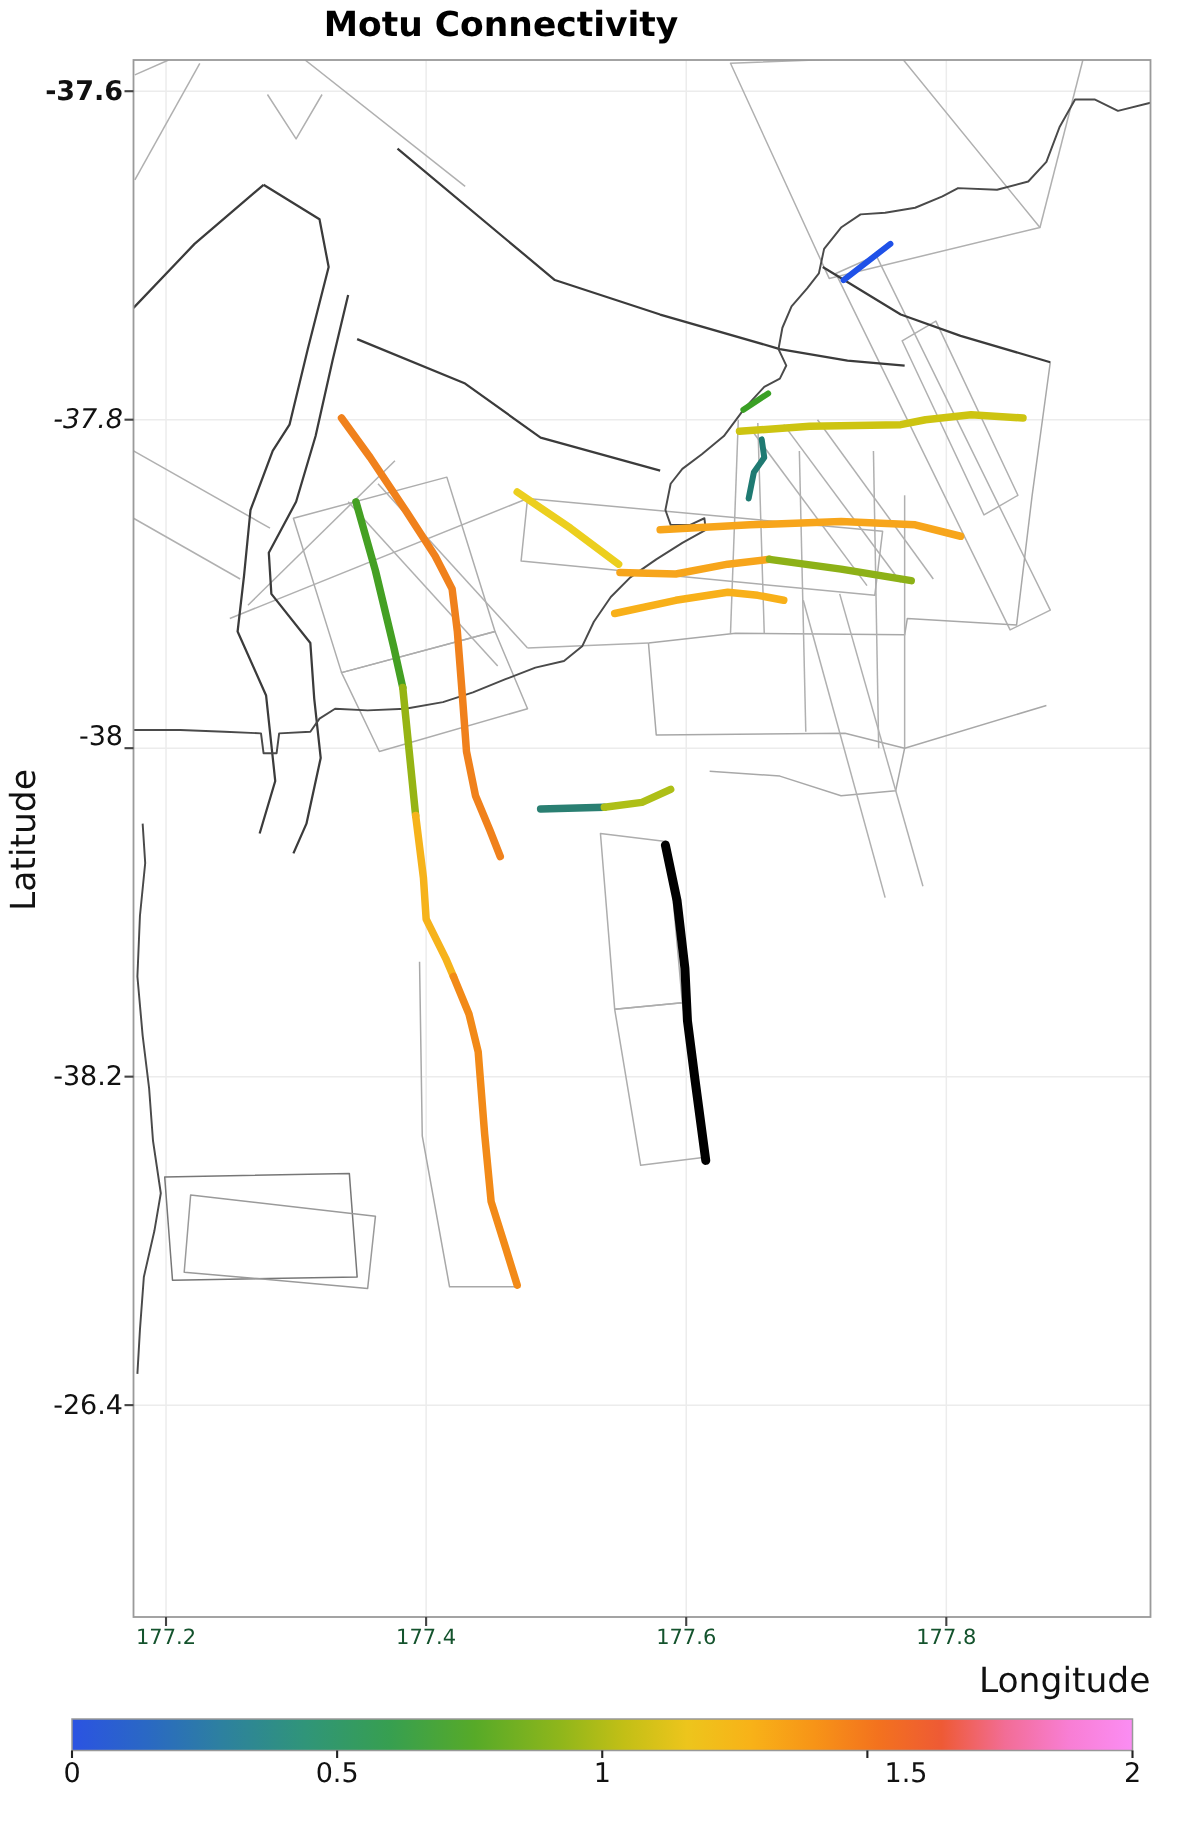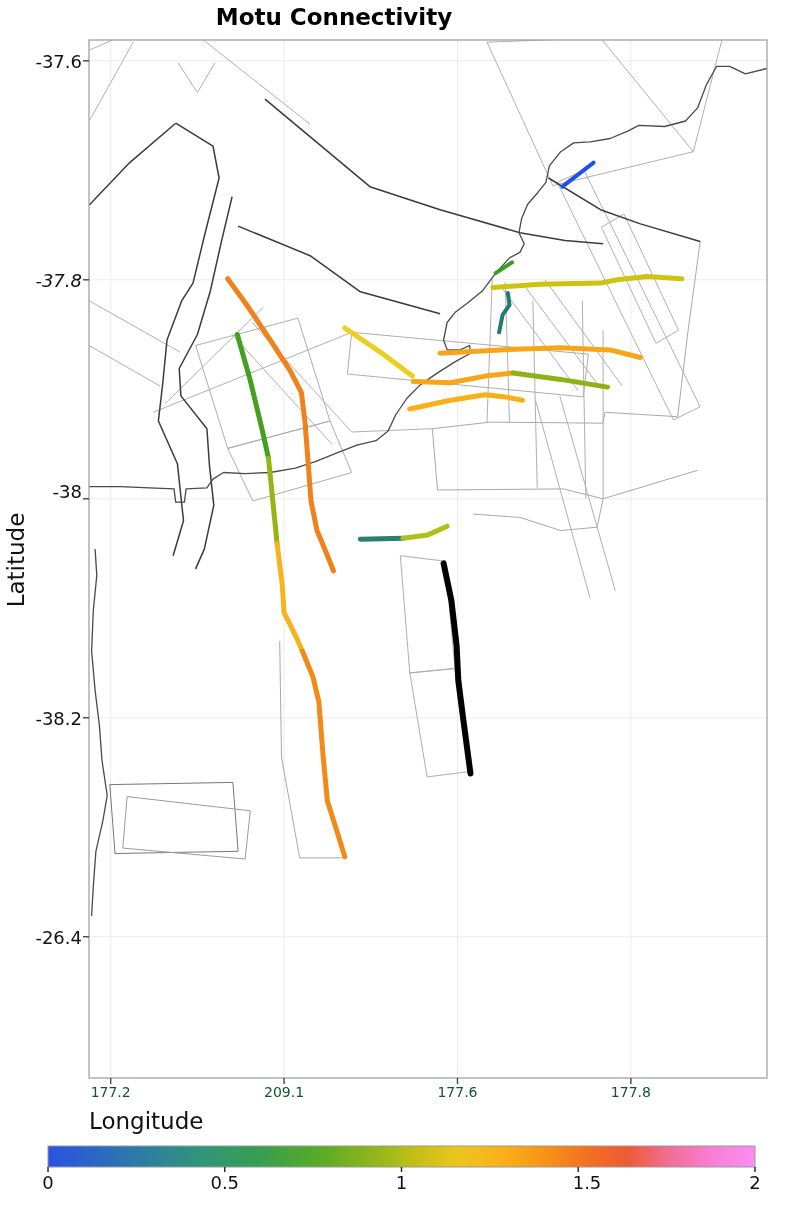--- a/index.html
+++ b/index.html
@@ -1,20 +1,20 @@
 <!DOCTYPE html>
 <html><head>
 <meta charset="utf-8">
 <style>
   html,body{margin:0;padding:0;background:#ffffff;}
   body{width:800px;height:1225px;position:relative;font-family:"DejaVu Sans",sans-serif;overflow:hidden;}
   .fig{position:absolute;inset:0;}
   .title{position:absolute;top:4px;left:0;width:668px;text-align:center;font-size:23px;font-weight:700;color:#000;}
   .ylab{position:absolute;top:560px;left:16px;transform:translate(-50%,-50%) rotate(-90deg);font-size:23px;color:#111;white-space:nowrap;}
-  .xlab{position:absolute;top:1108px;left:89px;width:678px;text-align:left;font-size:23px;color:#111;}
+  .xlab{position:absolute;top:1108px;left:89px;width:678px;text-align:right;font-size:23px;color:#111;}
   .cblab{position:absolute;top:1196px;left:48px;width:707px;text-align:center;font-size:22px;color:#111;}
   .tickx{position:absolute;transform:translateX(-50%);font-size:14px;color:#14532d;top:1084px;white-space:nowrap;}
   .ticky{position:absolute;transform:translateY(-50%);font-size:18px;color:#111;text-align:right;width:70px;white-space:nowrap;}
   .cbtick{position:absolute;transform:translateX(-50%);font-size:18px;color:#111;top:1172px;white-space:nowrap;}
   svg{position:absolute;top:0;left:0;}
 </style>
 </head>
 <body>
 
 <div class="fig">
@@ -130,26 +130,26 @@
       <line x1="48" y1="1167" x2="48" y2="1172" stroke="#222" stroke-width="1.4"></line>
       <line x1="224.75" y1="1167" x2="224.75" y2="1172" stroke="#222" stroke-width="1.4"></line>
       <line x1="401.5" y1="1167" x2="401.5" y2="1172" stroke="#222" stroke-width="1.4"></line>
       <line x1="578.25" y1="1167" x2="578.25" y2="1172" stroke="#222" stroke-width="1.4"></line>
       <line x1="755" y1="1167" x2="755" y2="1172" stroke="#222" stroke-width="1.4"></line>
     </svg>
   <div class="title">Motu Connectivity</div>
   <div class="ylab">Latitude</div>
   <div class="xlab">Longitude</div>
 <div class="tickx" style="left: 110.675px;">177.2</div>
-    <div class="tickx" style="left: 284.077px;">209.1</div>
+    <div class="tickx" style="left: 284.077px;">177.4</div>
     <div class="tickx" style="left: 457.478px;">177.6</div>
     <div class="tickx" style="left: 630.88px;">177.8</div>
-    <div class="ticky" style="left: 12px; top: 60.8038px;">-37.6</div>
+    <div class="ticky" style="left: 12px; top: 60.8038px; font-weight: bold;">-37.6</div>
     <div class="ticky" style="left: 12px; top: 279.791px; font-style: italic;">-37.8</div>
     <div class="ticky" style="left: 12px; top: 491px;">-38</div>
     <div class="ticky" style="left: 12px; top: 717.766px;">-38.2</div>
     <div class="ticky" style="left: 12px; top: 936.753px;">-26.4</div>
     <div class="cbtick" style="left: 48px;">0</div>
     <div class="cbtick" style="left: 224.75px;">0.5</div>
     <div class="cbtick" style="left: 401.5px;">1</div>
-    <div class="cbtick" style="left: 587px;">1.5</div>
+    <div class="cbtick" style="left: 604px;">1.5</div>
     <div class="cbtick" style="left: 755px;">2</div>
   </div>
 
 </body></html>

